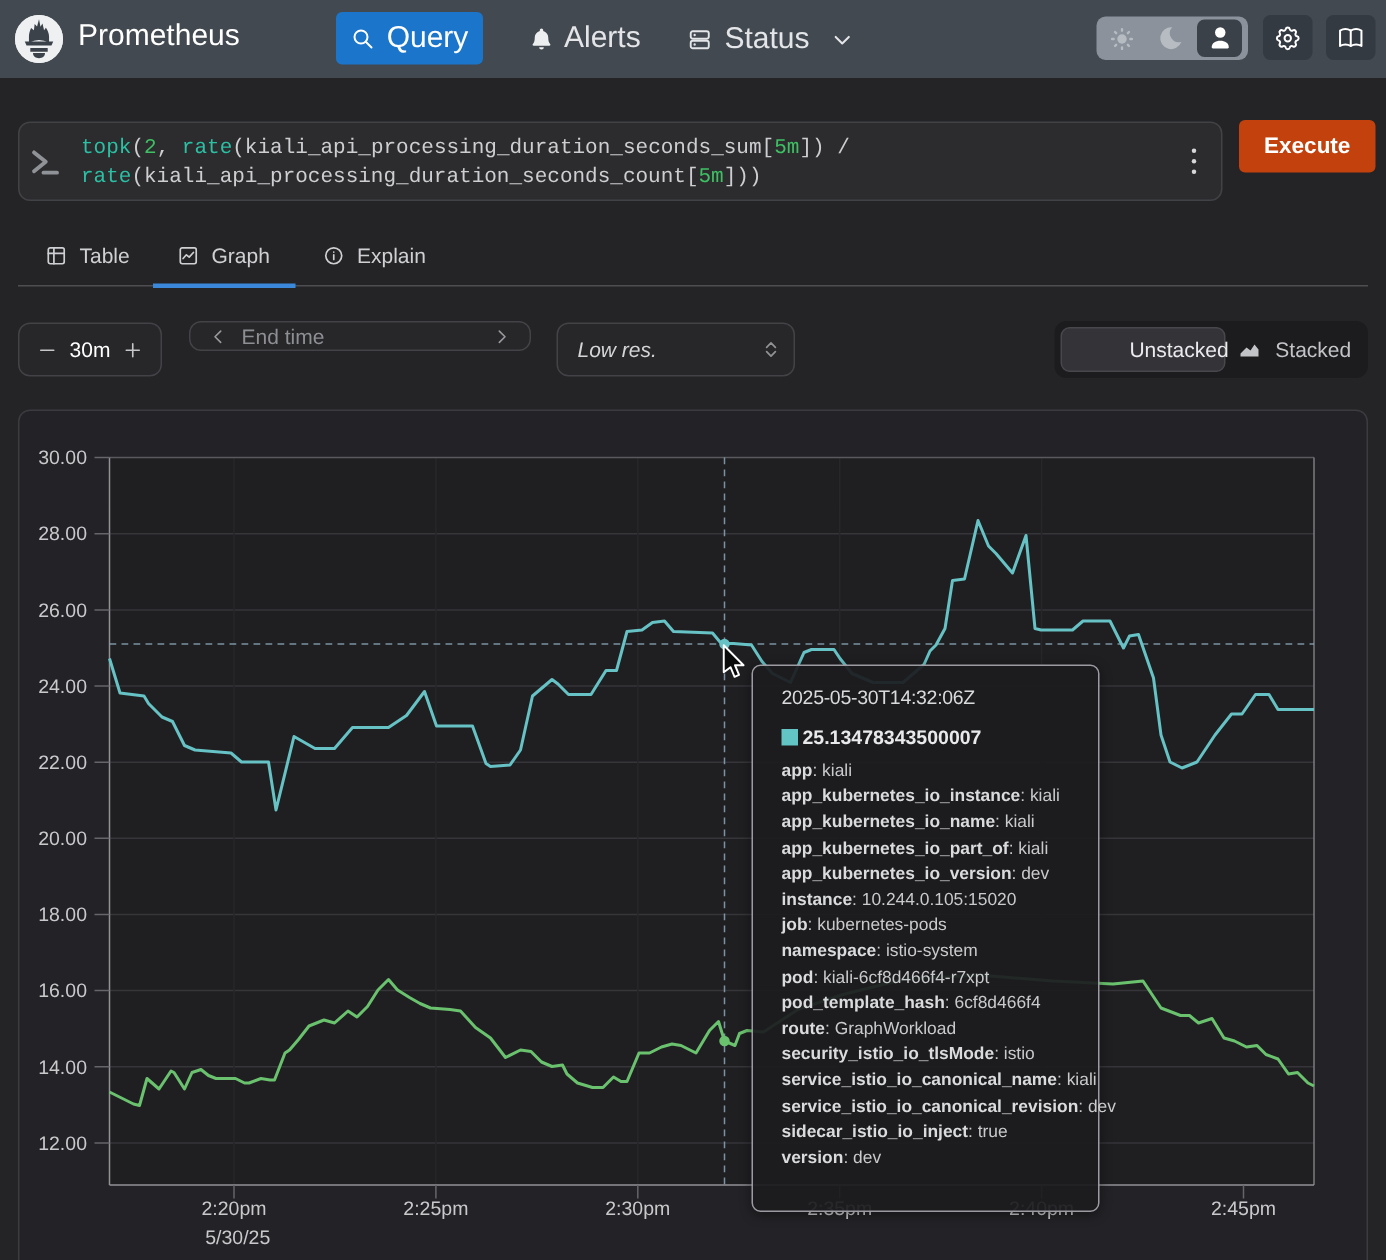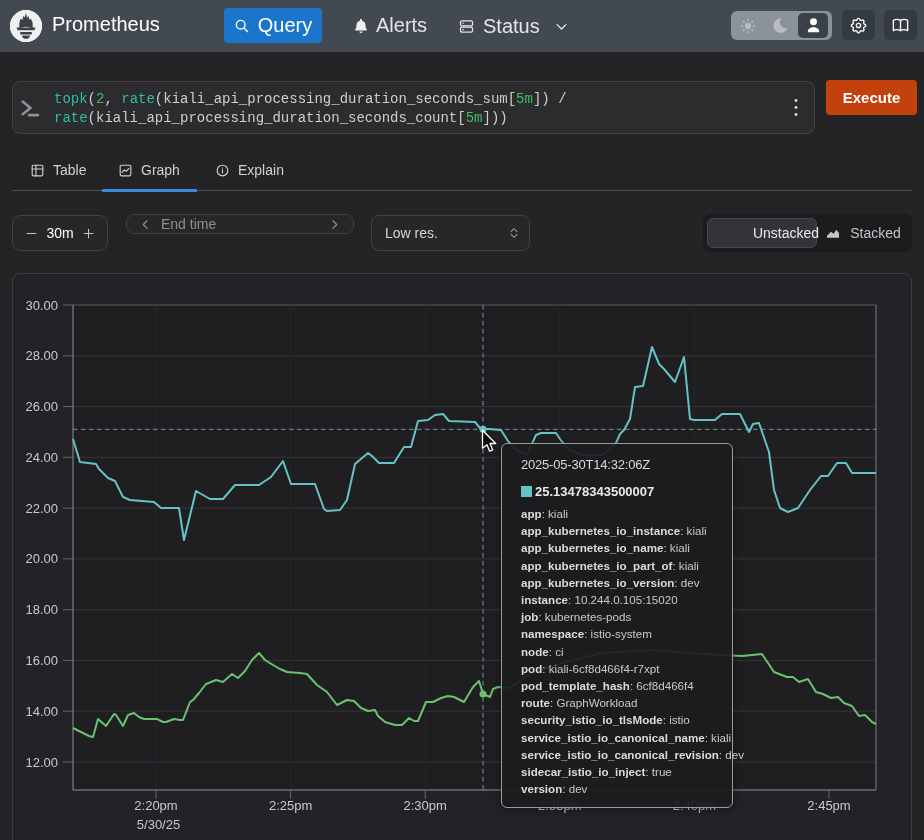--- a/index.html
+++ b/index.html
@@ -30,21 +30,21 @@
 
 #tabs{left:12px;top:158px;width:900px;height:33px;border-bottom:1.5px solid #4e4e52;}
 .tab{position:absolute;display:flex;align-items:center;gap:8px;color:#cfd0d3;font-size:14px;}
 #tab-underline{left:102px;top:189px;width:95px;height:3px;background:#3b87d9;}
 
 .ctl{border:1px solid #424247;border-radius:8px;background:#27272a;display:flex;align-items:center;color:#c9cace;}
 #dur{left:12px;top:215px;width:96px;height:36px;justify-content:space-between;padding:0 12px;}
 #dur .val{color:#fff;font-size:14px;}
 #endt{left:126px;top:214px;width:228px;height:20px;padding:0 12px;color:#8d8f93;font-size:14px;}
 #endt span{margin-left:9px;flex:1;}
-#res{left:371px;top:215px;width:159px;height:36px;justify-content:space-between;padding:0 13px;font-size:14px;color:#d4d5d7;}
+#res{left:371px;top:215px;width:159px;height:36px;justify-content:space-between;padding:0 13px;font-size:14px;color:#d4d5d7;font-style:italic;}
 #stackseg{left:703px;top:214px;width:209px;height:38px;background:#1c1c1e;border-radius:8px;}
 #unstk{left:707px;top:218px;width:110px;height:30px;background:#333338;border:1px solid #47474c;border-radius:6px;display:flex;align-items:center;justify-content:center;gap:9px;color:#ebebee;font-size:14px;padding-left:39px;}
 #stk{left:817px;top:218px;width:92px;height:30px;display:flex;align-items:center;justify-content:center;gap:9px;color:#c3c4c8;font-size:14px;}
 
 #panel{left:12px;top:273px;width:900px;height:600px;border:1px solid #3b3b40;border-radius:8px;background:#232327;}
 #tooltip{left:501px;top:443px;width:232px;height:365px;background:rgba(28,28,31,0.93);border:1.5px solid #9b9ba1;border-radius:6px;padding:11px 18px 13px 19px;color:#d9dadc;font-size:13px;box-shadow:0 2px 8px rgba(0,0,0,.4);}
 #tooltip .ts{margin:2px 0 12px;letter-spacing:-0.2px;}
 #tooltip .val{display:flex;align-items:center;gap:3px;font-weight:700;color:#e8e9eb;font-size:13px;margin-bottom:6px;}
 #tooltip .sw{width:11px;height:11px;background:#62c4c4;display:inline-block;margin-right:0;}
 #tooltip .lbl{white-space:nowrap;font-size:11.6px;line-height:17.2px;color:#c9cacc;}
@@ -232,21 +232,20 @@
     <div class="ts">2025-05-30T14:32:06Z</div>
     <div class="val"><span class="sw"></span>25.13478343500007</div>
     <div class="lbl"><b>app</b>: kiali</div>
     <div class="lbl"><b>app_kubernetes_io_instance</b>: kiali</div>
     <div class="lbl"><b>app_kubernetes_io_name</b>: kiali</div>
     <div class="lbl"><b>app_kubernetes_io_part_of</b>: kiali</div>
     <div class="lbl"><b>app_kubernetes_io_version</b>: dev</div>
     <div class="lbl"><b>instance</b>: 10.244.0.105:15020</div>
     <div class="lbl"><b>job</b>: kubernetes-pods</div>
     <div class="lbl"><b>namespace</b>: istio-system</div>
-    <div class="lbl"><b>node</b>: ci</div>
     <div class="lbl"><b>pod</b>: kiali-6cf8d466f4-r7xpt</div>
     <div class="lbl"><b>pod_template_hash</b>: 6cf8d466f4</div>
     <div class="lbl"><b>route</b>: GraphWorkload</div>
     <div class="lbl"><b>security_istio_io_tlsMode</b>: istio</div>
     <div class="lbl"><b>service_istio_io_canonical_name</b>: kiali</div>
     <div class="lbl"><b>service_istio_io_canonical_revision</b>: dev</div>
     <div class="lbl"><b>sidecar_istio_io_inject</b>: true</div>
     <div class="lbl"><b>version</b>: dev</div>
   </div>
 </div>

